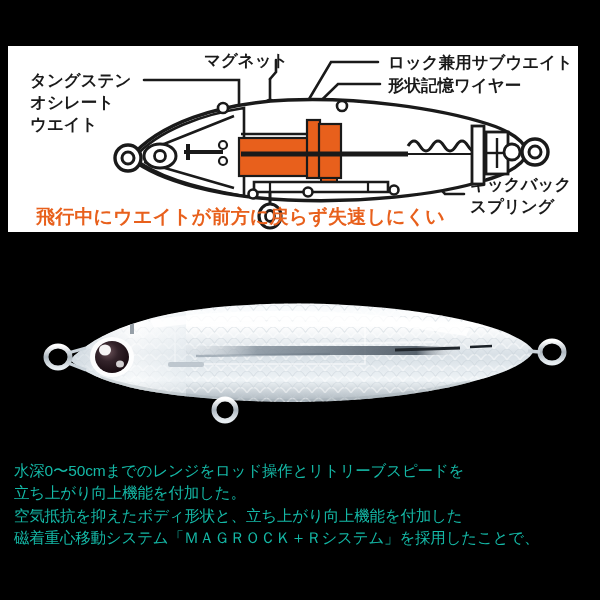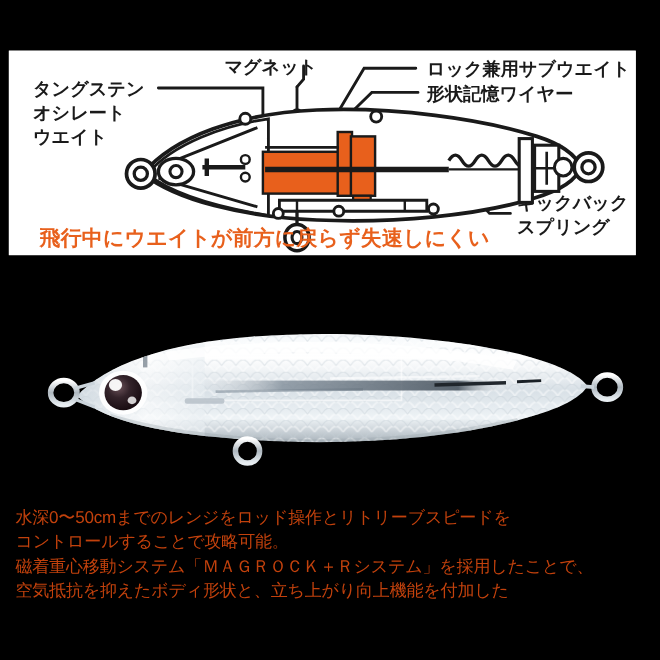--- a/index.html
+++ b/index.html
@@ -29,21 +29,21 @@
   }
   #lure-svg { display:block; width:600px; height:200px; }
 
   
   #description {
     position:absolute;
     left:14px; top:460px;
     width:578px;
   }
   #description p {
-    color:#c2410c;
+    color:#14b8a6;
     font-size:15.5px;
     line-height:22.4px;
     letter-spacing:-0.2px;
     white-space:nowrap;
     font-weight:400;
   }
 </style>
 </head>
 <body>
 
@@ -252,16 +252,16 @@
       <ellipse cx="552" cy="102" rx="12" ry="11" fill="none" stroke="url(#ringGrad)" stroke-width="5"></ellipse>
       <path d="M540 102 L528 101" stroke="#cbd4db" stroke-width="3.4" fill="none"></path>
 
       <ellipse cx="225" cy="160" rx="11" ry="11" fill="none" stroke="url(#ringGrad)" stroke-width="5"></ellipse>
     </g>
   </svg>
 </div>
 
 <div id="description">
   <p>水深0〜50cmまでのレンジをロッド操作とリトリーブスピードを</p>
-  <p>コントロールすることで攻略可能。</p>
+  <p>立ち上がり向上機能を付加した。</p>
+  <p>空気抵抗を抑えたボディ形状と、立ち上がり向上機能を付加した</p>
   <p>磁着重心移動システム「ＭＡＧＲＯＣＫ＋Ｒシステム」を採用したことで、</p>
-  <p>空気抵抗を抑えたボディ形状と、立ち上がり向上機能を付加した</p>
 </div>
 
 </body></html>

